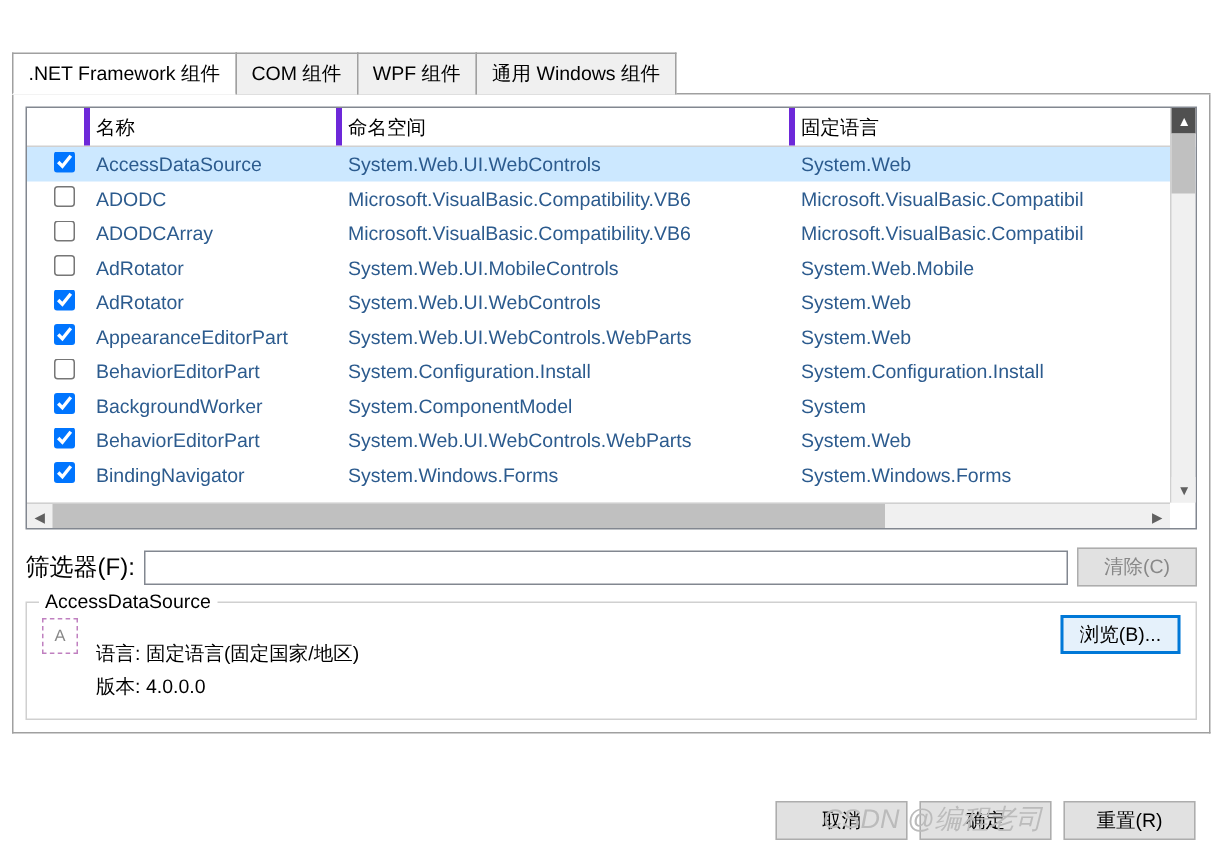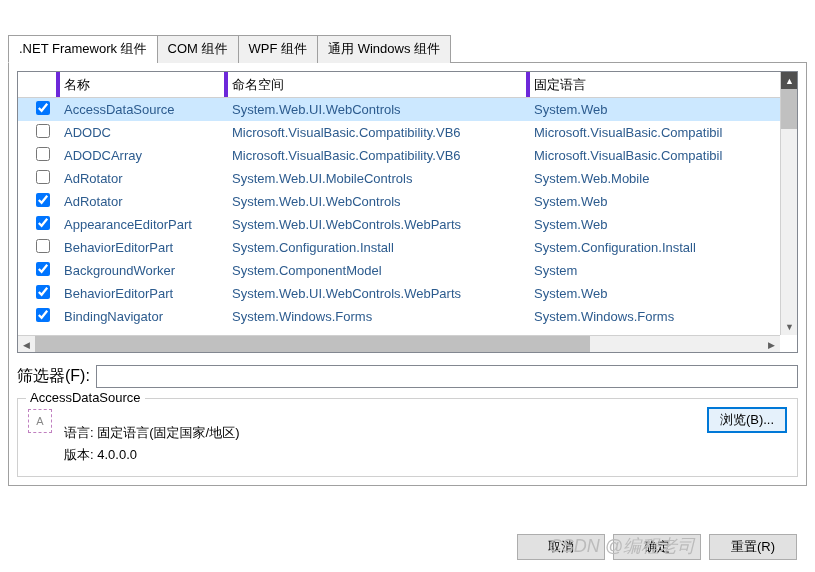--- a/index.html
+++ b/index.html
@@ -133,20 +133,21 @@
       <div class="hscroll">
         <div class="hscroll-arrow" style="left:0">◀</div>
         <div class="hscroll-thumb"></div>
         <div class="hscroll-arrow" style="right:0">▶</div>
       </div>
     </div>
 
     <div class="filter-row">
       <label>筛选器(F):</label>
       <input class="filter-input" type="text" value="" style="">
+      <button class="btn" disabled="">清除(C)</button>
     </div>
 
     <div class="details-box">
       <div class="details-title">AccessDataSource</div>
       <div class="details-content">
         <div class="details-icon">A</div>
         <div class="details-text">
           <div><span>语言:</span> <span>固定语言(固定国家/地区)</span></div>
           <div><span>版本:</span> <span>4.0.0.0</span></div>
         </div>

